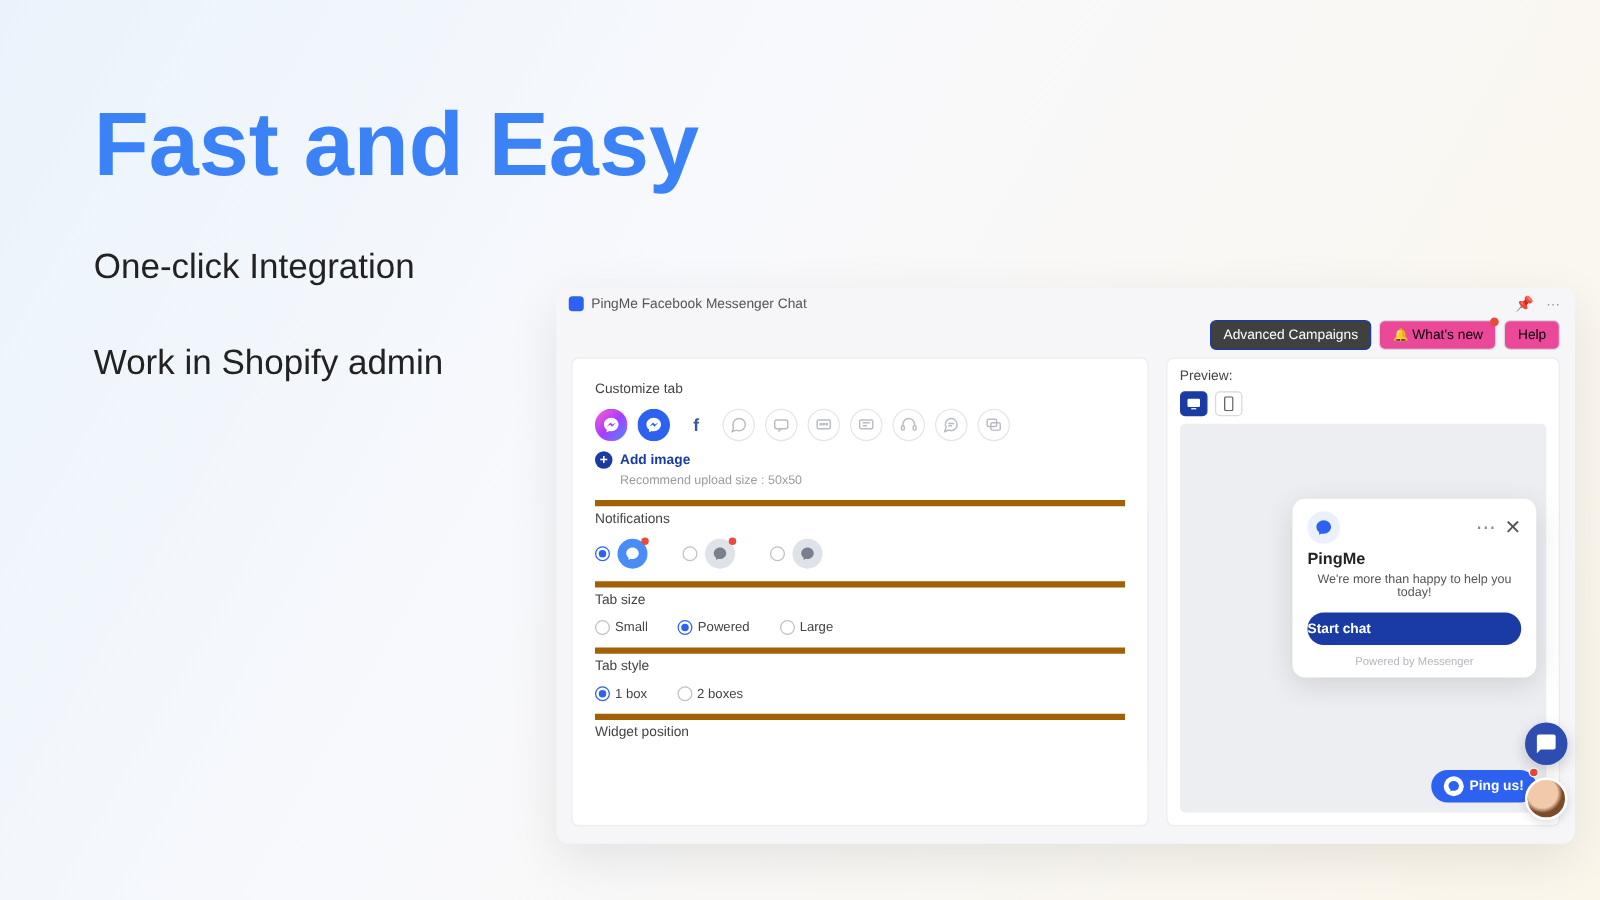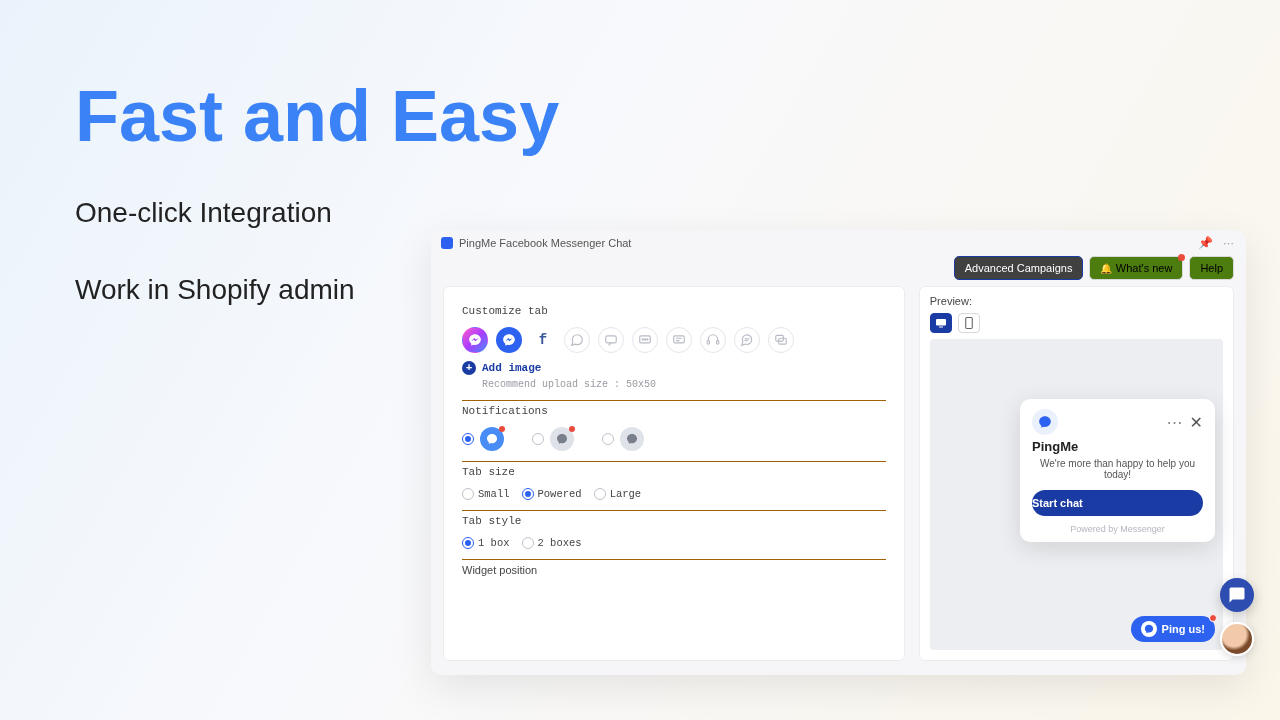--- a/index.html
+++ b/index.html
@@ -7,44 +7,44 @@
   width: 1280px; height: 720px;
   font-family: -apple-system, BlinkMacSystemFont, "Segoe UI", Helvetica, Arial, sans-serif;
   background: linear-gradient(120deg, #eaf3fb 0%, #f8f9fc 40%, #fbf6ea 100%);
   position: relative; overflow: hidden;
 }
 .hero { position: absolute; left: 75px; top: 75px; }
 .hero h1 { font-size: 72px; font-weight: 800; color: #3b82f6; letter-spacing: 0; font-stretch: condensed; }
 .hero p { font-size: 28px; color: #222; margin-top: 36px; line-height: 1.45; }
 
 .app-window {
-  position: absolute; left: 431px; top: 230px; width: 815px; height: 445px;
+  position: absolute; left: 445px; top: 230px; width: 815px; height: 445px;
   background: #f6f6f8; border-radius: 10px;
   box-shadow: 0 12px 40px rgba(0,0,0,0.09);
   overflow: hidden;
 }
 .titlebar { display: flex; align-items: center; padding: 6px 10px; font-size: 11px; color: #555; }
 .titlebar .logo { width: 12px; height: 12px; border-radius: 3px; background: #2d62f0; margin-right: 6px; }
 .titlebar .spacer { flex: 1; }
 .titlebar .pin { color: #e6a43a; margin-right: 10px; font-size: 12px; }
 .titlebar .dots { color: #999; letter-spacing: 2px; }
 
 .toolbar { display: flex; justify-content: flex-end; gap: 6px; padding: 0 12px 6px; }
-.btn { font-size: 11px; padding: 5px 10px; border-radius: 5px; border: 1px solid #d8d8dd; background: #4d7c0f; cursor: pointer; position: relative; }
+.btn { font-size: 11px; padding: 5px 10px; border-radius: 5px; border: 1px solid #d8d8dd; background: #ec4899; cursor: pointer; position: relative; }
 .btn-primary { background: #404040; color: #fff; border-color: #1a3ba3; }
 .btn .red-dot { position: absolute; top: -3px; right: -3px; width: 7px; height: 7px; background: #e94b3c; border-radius: 50%; }
 .btn .bell { margin-right: 3px; font-size: 10px; }
 
 .content { display: flex; gap: 14px; padding: 0 12px; height: calc(100% - 70px); }
 .panel { background: #fff; border-radius: 6px; border: 1px solid #ececef; }
 .left { flex: 1.15; overflow-y: auto; padding: 14px 18px 0; font-size: 11px; color: #444; }
 .right { flex: 0.85; padding: 0; display: flex; flex-direction: column; }
 
 .section-title { font-size: 11px; color: #444; margin: 4px 0 10px; }
-.section { border-bottom: 1px solid #a16207; padding-bottom: 10px; margin-bottom: 2px; font-family: Liberation Mono, monospace; }
+.section { border-bottom: 5px solid #a16207; padding-bottom: 10px; margin-bottom: 2px; }
 
 .iconrow { display: flex; gap: 8px; align-items: center; margin-bottom: 8px; }
 .iconcircle {
   width: 26px; height: 26px; border-radius: 50%;
   display: flex; align-items: center; justify-content: center;
   color: #b9bcc5; background: #fff; border: 1px solid transparent;
   font-size: 14px;
 }
 .iconcircle.gradient { background: linear-gradient(135deg,#ff5bca,#a93cff,#4a8cff); color:#fff; }
 .iconcircle.solid { background: #2d62f0; color: #fff; }
@@ -63,21 +63,21 @@
 .notif-icon { width: 24px; height: 24px; border-radius: 50%; display:flex; align-items:center; justify-content:center; font-size:12px; position:relative; }
 .notif-icon.blue { background:#4a8cf6; color:#fff; }
 .notif-icon.gray { background:#dfe2e8; color:#7a7f8c; }
 .notif-icon .rd { position:absolute; top:-1px; right:-1px; width:6px; height:6px; background:#e94b3c; border-radius:50%; }
 
 .colorrow { display:flex; gap:22px; font-size:10px; color:#666; align-items:center; flex-wrap:wrap; }
 .swatch { width:22px; height:12px; display:inline-block; vertical-align:middle; margin-left:4px; border:1px solid #d8d8dd; }
 .swatch.blue { background:#1a3ba3; border-color:#1a3ba3; }
 .swatch.white { background:#fff; }
 
-.radiorow { display:flex; gap:12px; align-items:center; font-size:10.5px; color:#444; }
+.radiorow { display:flex; gap:24px; align-items:center; font-size:10.5px; color:#444; }
 .radiorow label { display:flex; align-items:center; gap:4px; }
 
 .right-head { font-size: 11px; color:#444; padding: 8px 10px 6px; }
 .devicebar { display:flex; gap:6px; padding: 0 10px 6px; }
 .devbtn { width:22px; height:20px; border:1px solid #d8d8dd; border-radius:4px; display:flex; align-items:center; justify-content:center; font-size:11px; color:#666; }
 .devbtn.active { background:#1a3ba3; color:#fff; border-color:#1a3ba3; }
 .preview-area { flex:1; background:#edeef1; margin: 0 10px 10px; border-radius:4px; position:relative; }
 
 .chat-card {
   position:absolute; right:8px; top:60px; width:195px; background:#fff;

